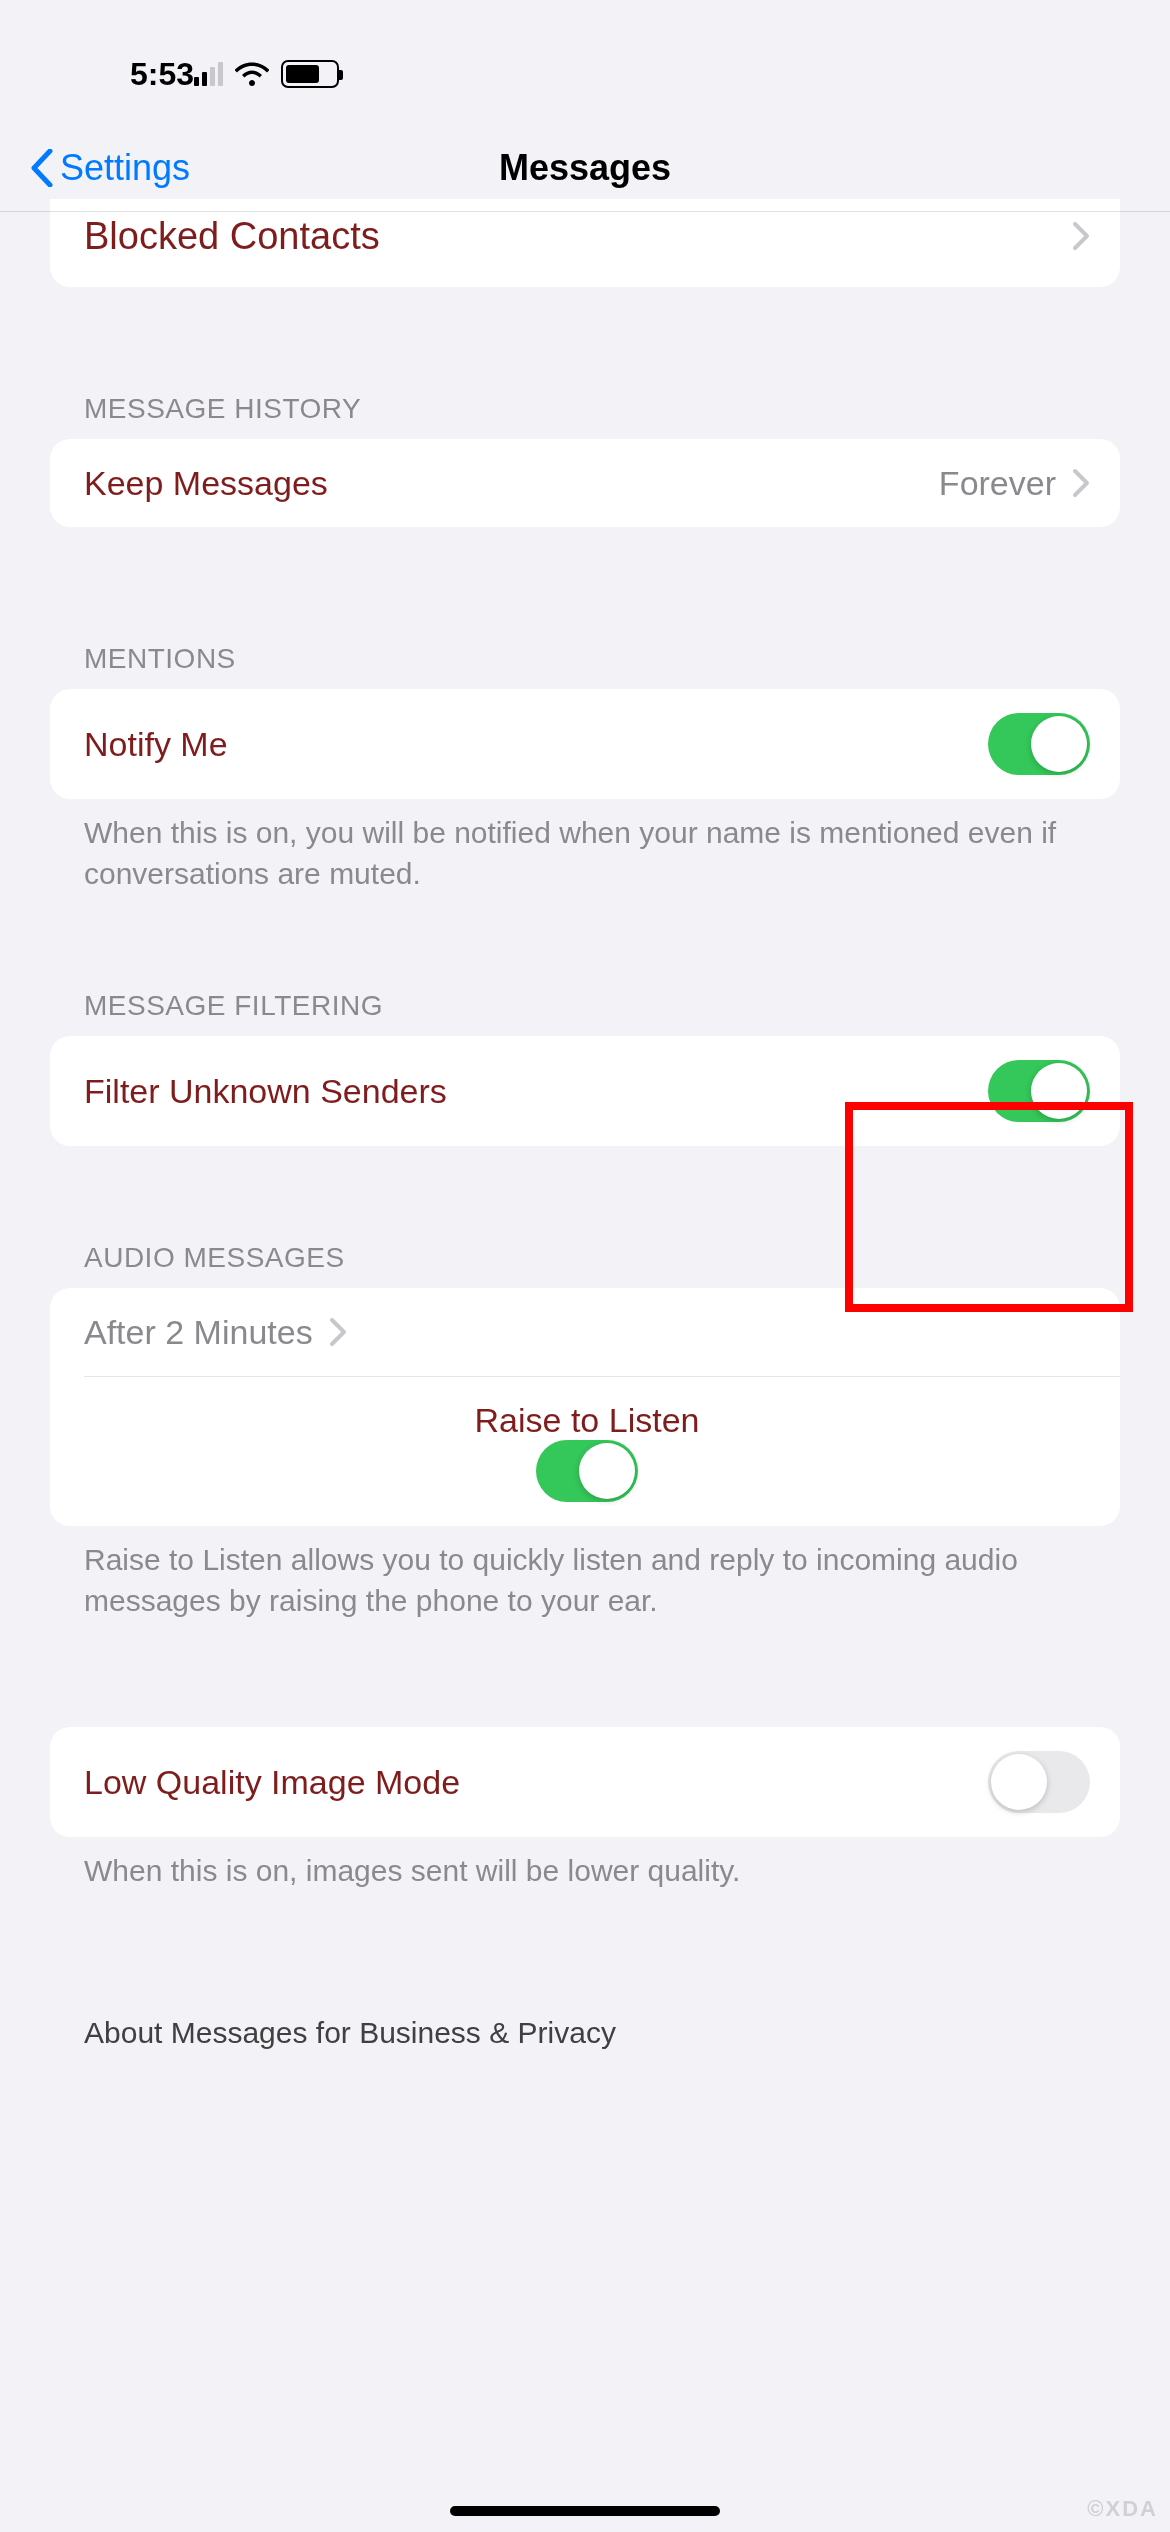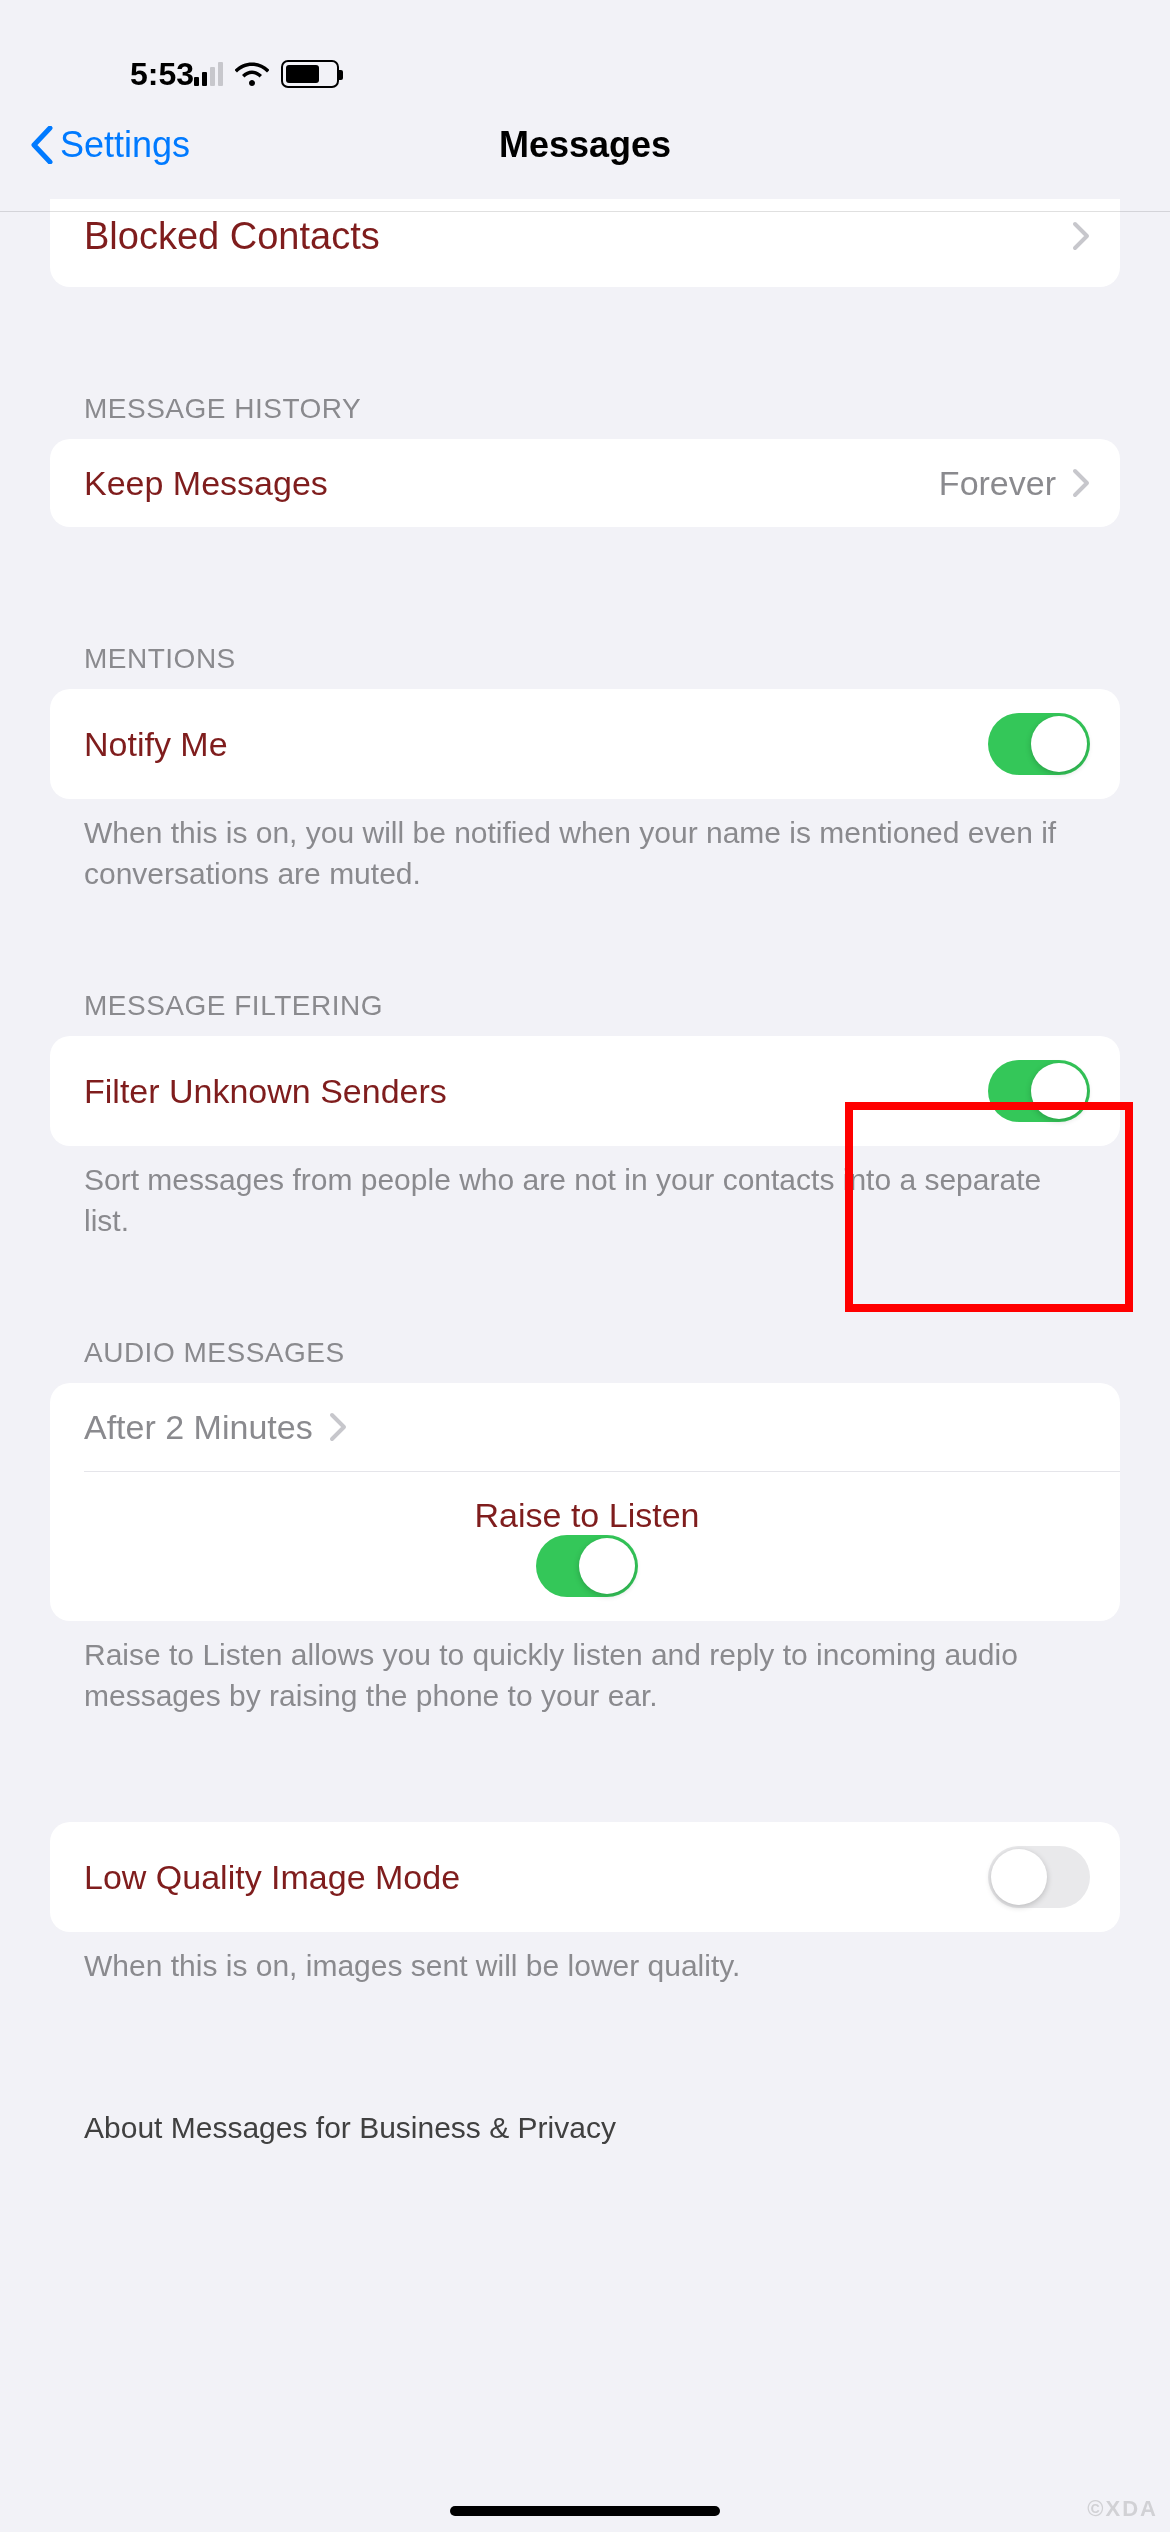--- a/index.html
+++ b/index.html
@@ -68,21 +68,21 @@
     }
     .battery-fill {
       background: #000;
       height: 100%;
       width: 68%;
       border-radius: 3px;
     }
     .nav-bar {
       height: 88px;
       display: flex;
-      align-items: flex-start;
+      align-items: center;
       padding: 0 30px;
       position: relative;
       border-bottom: 1px solid rgba(0,0,0,0.12);
     }
     .nav-back {
       display: flex;
       align-items: center;
       color: #007aff;
       font-size: 36px;
       gap: 6px;
@@ -297,21 +297,20 @@
 
   <div class="section-header">MESSAGE FILTERING</div>
   <div class="cell-group">
     <div class="cell">
       <div class="cell-label">Filter Unknown Senders</div>
       <div class="toggle on">
           <div class="toggle-knob"></div>
         </div>
     </div>
   </div>
-  <div class="section-footer">Sort messages from people who are not in your contacts into a separate list.</div>
 
   <div class="gap-lg"></div>
   <div class="gap-sm"></div>
 
   <div class="section-header">AUDIO MESSAGES</div>
   <div class="cell-group">
     <div class="cell">
       <div class="cell-value">After 2 Minutes</div>
       <span class="chevron">
         <svg width="18" height="30" viewBox="0 0 18 30">

